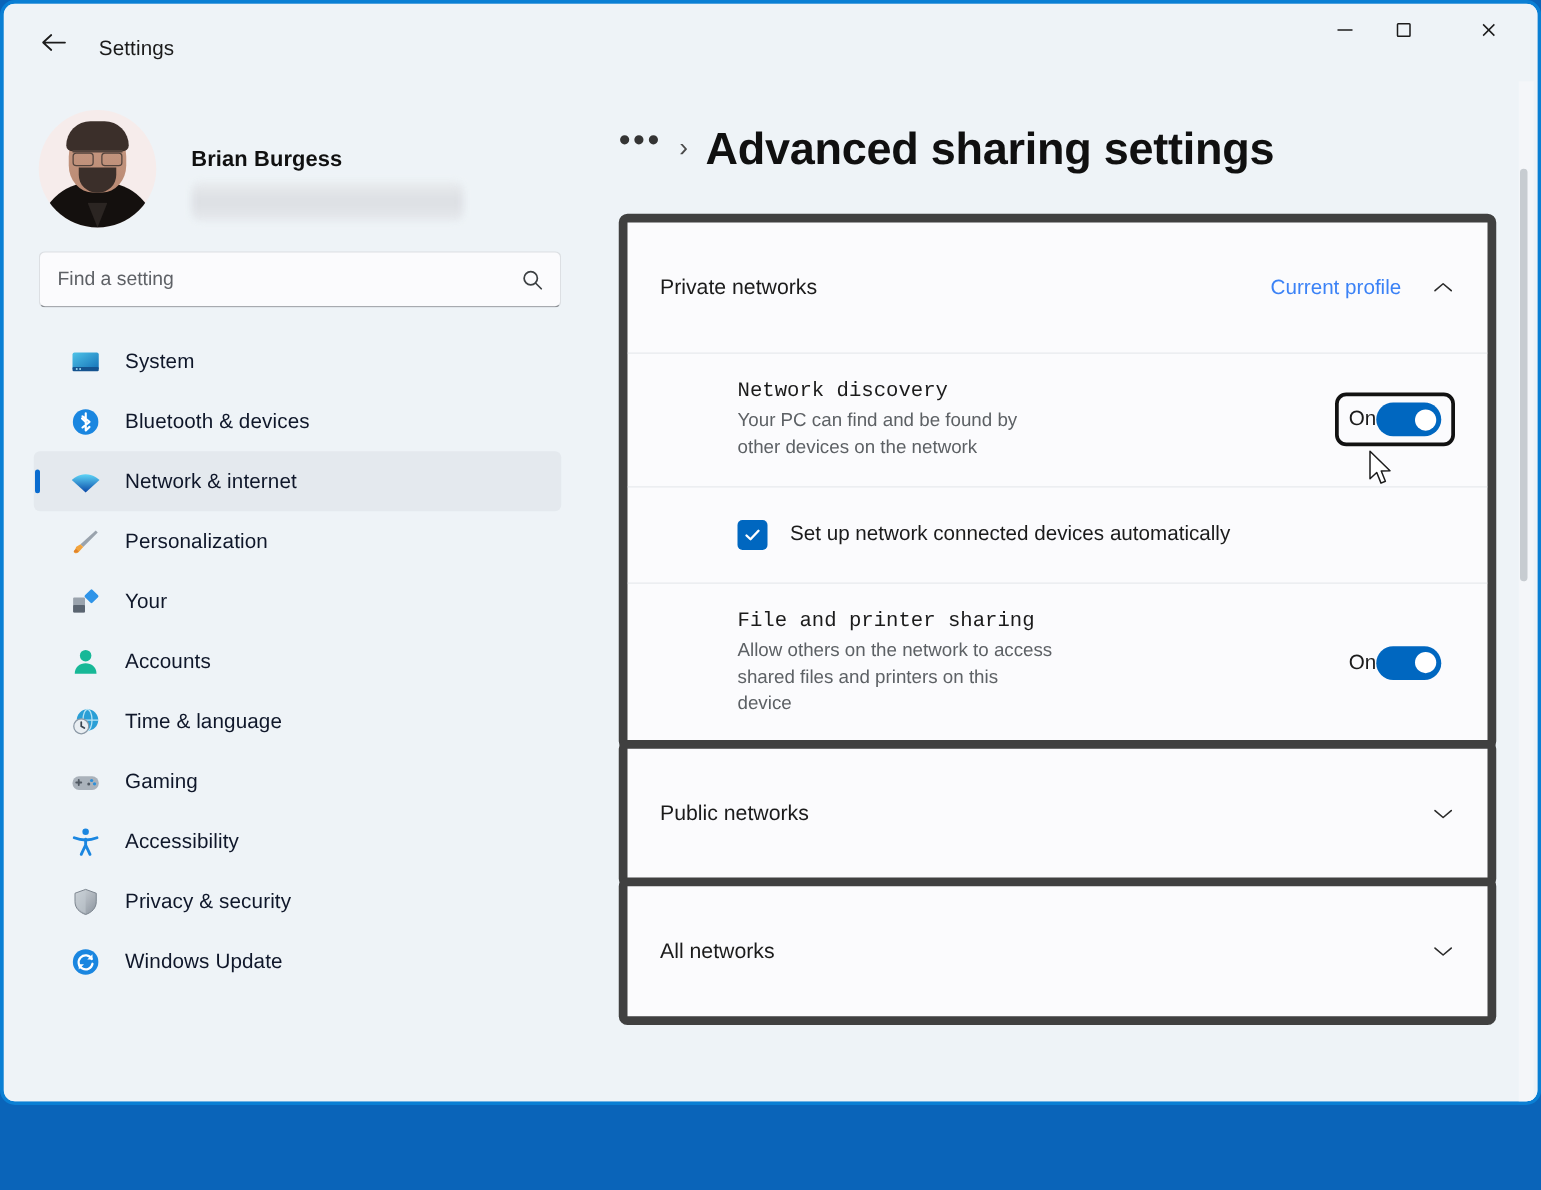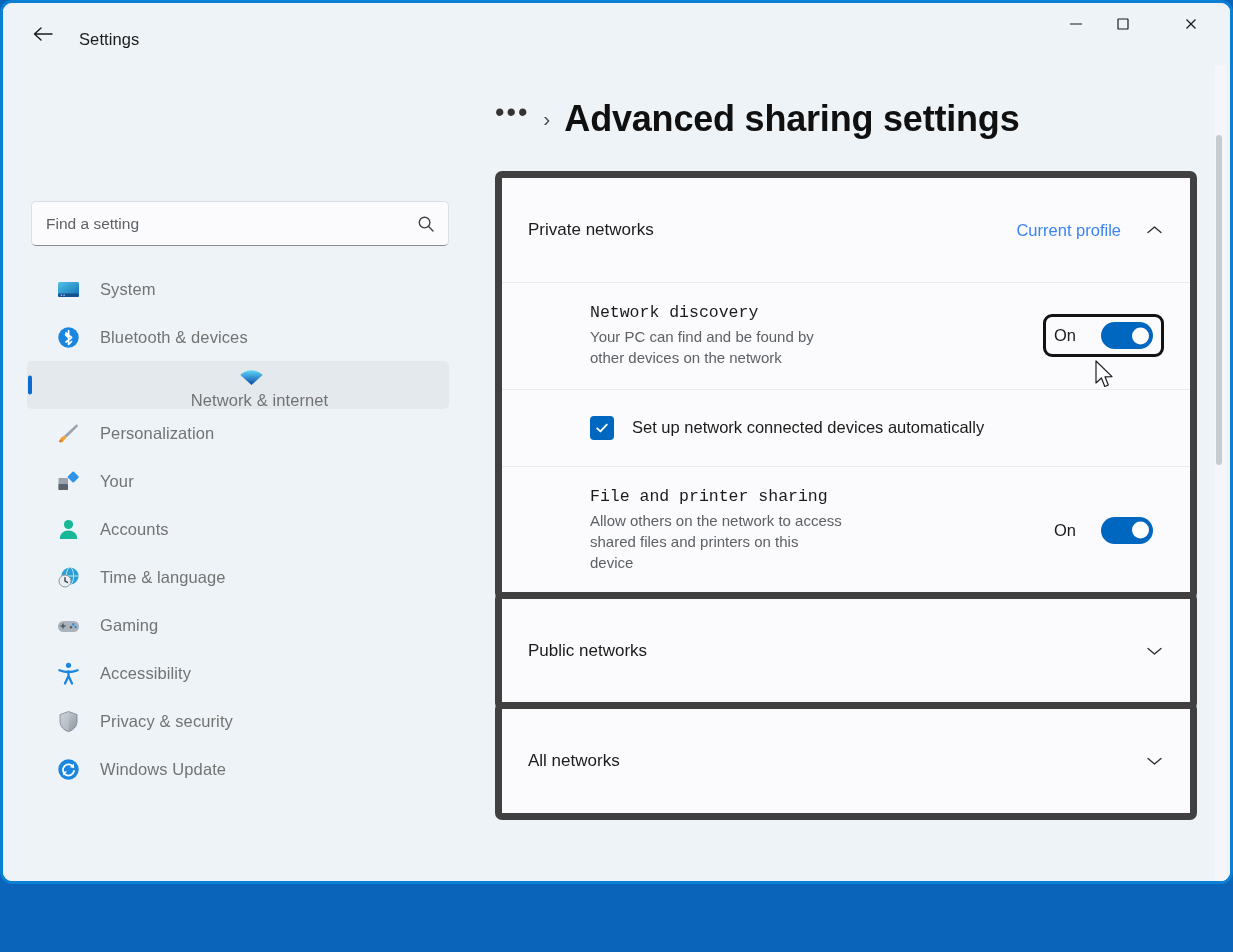--- a/index.html
+++ b/index.html
@@ -180,39 +180,39 @@
   }
   .nav-item {
     position: relative;
     margin: 0 24px 0 24px;
     height: 48px;
     display: flex; align-items: center;
     border-radius: 5px;
     cursor: pointer;
     padding-left: 26px;
   }
-  .nav-item.selected { background: #e4e9ee; flex-direction: column; }
+  .nav-item.selected { background: #e4e9ee; }
   .nav-item.selected .nav-indicator {
     position: absolute;
     left: 1px; top: 50%;
     transform: translateY(-50%);
     width: 4px; height: 19px;
     border-radius: 2px;
     background: #0a6ccf;
   }
   .nav-icon {
     width: 30px; height: 30px;
     display: flex; align-items: center; justify-content: center;
     flex: 0 0 30px;
   }
   .nav-icon svg { width: 25px; height: 25px; }
   .nav-label {
     margin-left: 17px;
     font-size: 16.5px;
-    color: #737373;
+    color: #0f172a;
     letter-spacing: .1px;
   }
 
   
   #content {
     position: absolute;
     left: 470px; top: 62px;
     width: 757px; height: 887px;
     overflow: hidden;
     background: #eef3f7;
@@ -290,21 +290,21 @@
   }
   .setting-desc {
     font-size: 15px;
     color: #5d6165;
     line-height: 1.42;
     max-width: 255px;
   }
 
   .toggle-wrap {
     display: flex; align-items: center;
-    gap: 25px;
+    gap: 0;
     padding: 8px 11px;
     border-radius: 9px;
     cursor: pointer;
   }
   .toggle-wrap.focused {
     border: 3px solid #121212;
     padding: 5px 8px;
   }
   .toggle-label {
     font-size: 16.5px;
@@ -412,20 +412,32 @@
         <svg viewBox="0 0 16 16" stroke="#1b1b1b" stroke-width="1.2">
             <line x1="3.5" y1="3.5" x2="12.5" y2="12.5"></line>
             <line x1="12.5" y1="3.5" x2="3.5" y2="12.5"></line>
           </svg>
       </span>
     </div>
   </div>
 
   <div id="sidebar">
 
+    <div id="profile">
+      <div id="avatar">
+        <div class="body"></div>
+        <div class="shirt"></div>
+        <div class="face"></div>
+        <div class="hair"></div>
+        <div class="glasses"></div>
+        <div class="beard"></div>
+      </div>
+      <div id="profile-name">Brian Burgess</div>
+      <div id="profile-email-redacted"></div>
+    </div>
 
     <div id="search-box">
       <input id="search-input" type="text" placeholder="Find a setting" style="">
       <span id="search-icon">
         <svg viewBox="0 0 18 18" fill="none" stroke="#3c4043" stroke-width="1.4">
           <circle cx="7.6" cy="7.6" r="5.3"></circle>
             <line x1="11.6" y1="11.6" x2="16" y2="16" stroke-linecap="round"></line>
         </svg>
       </span>
     </div>

